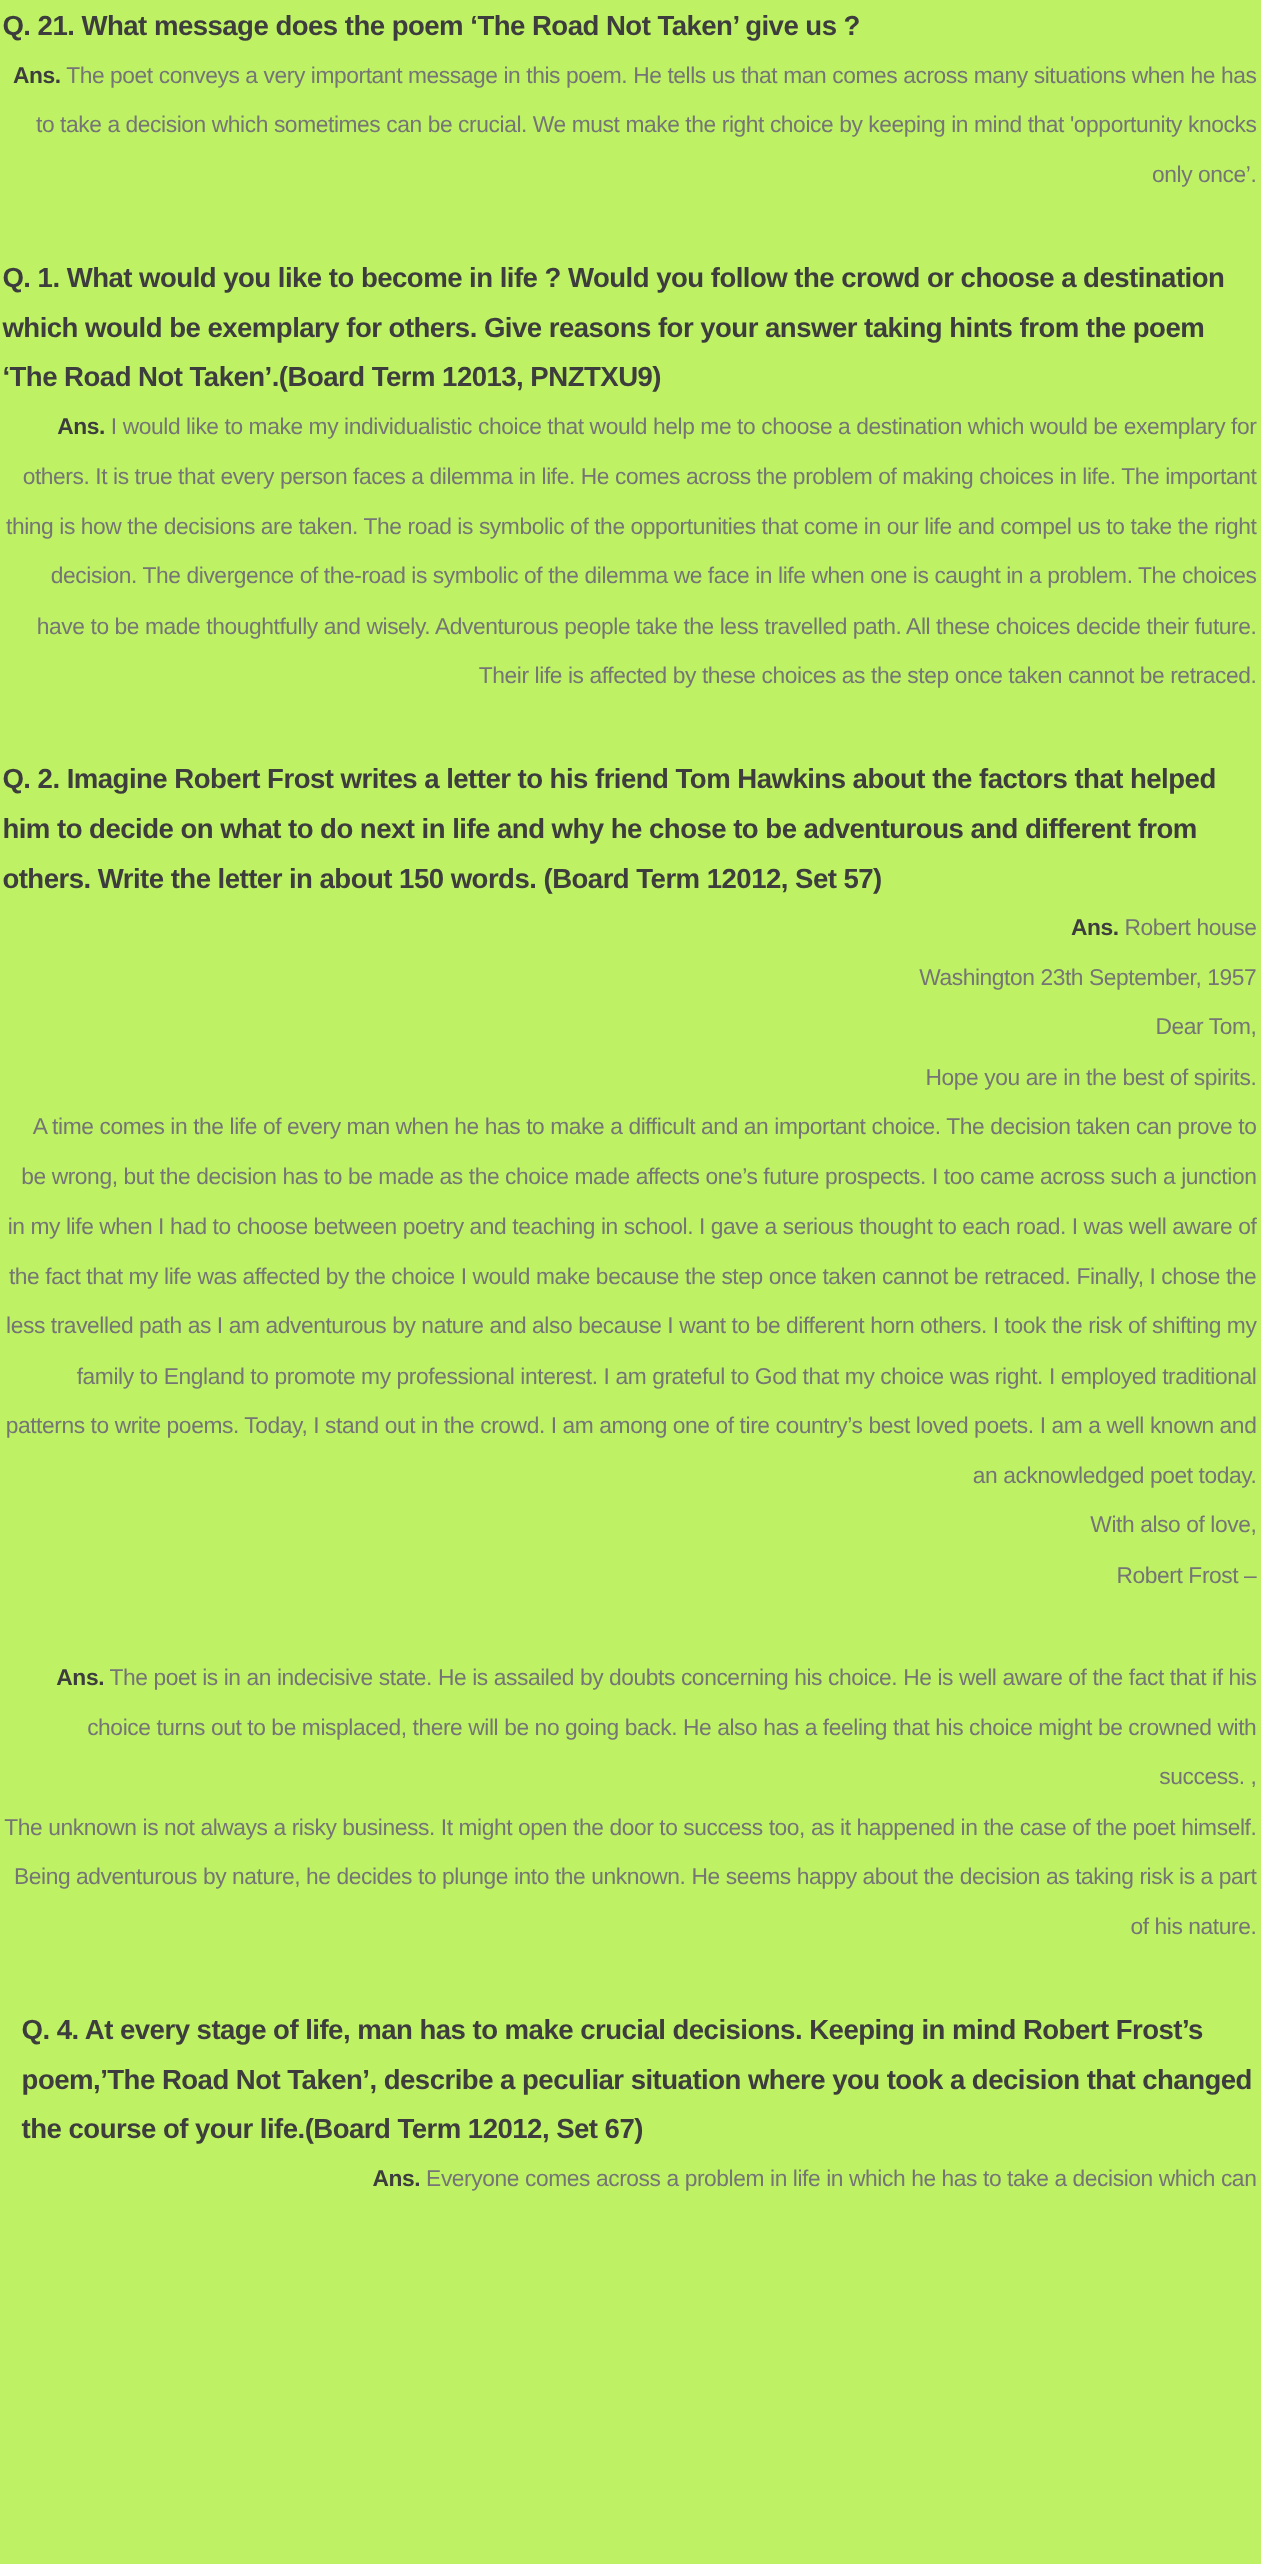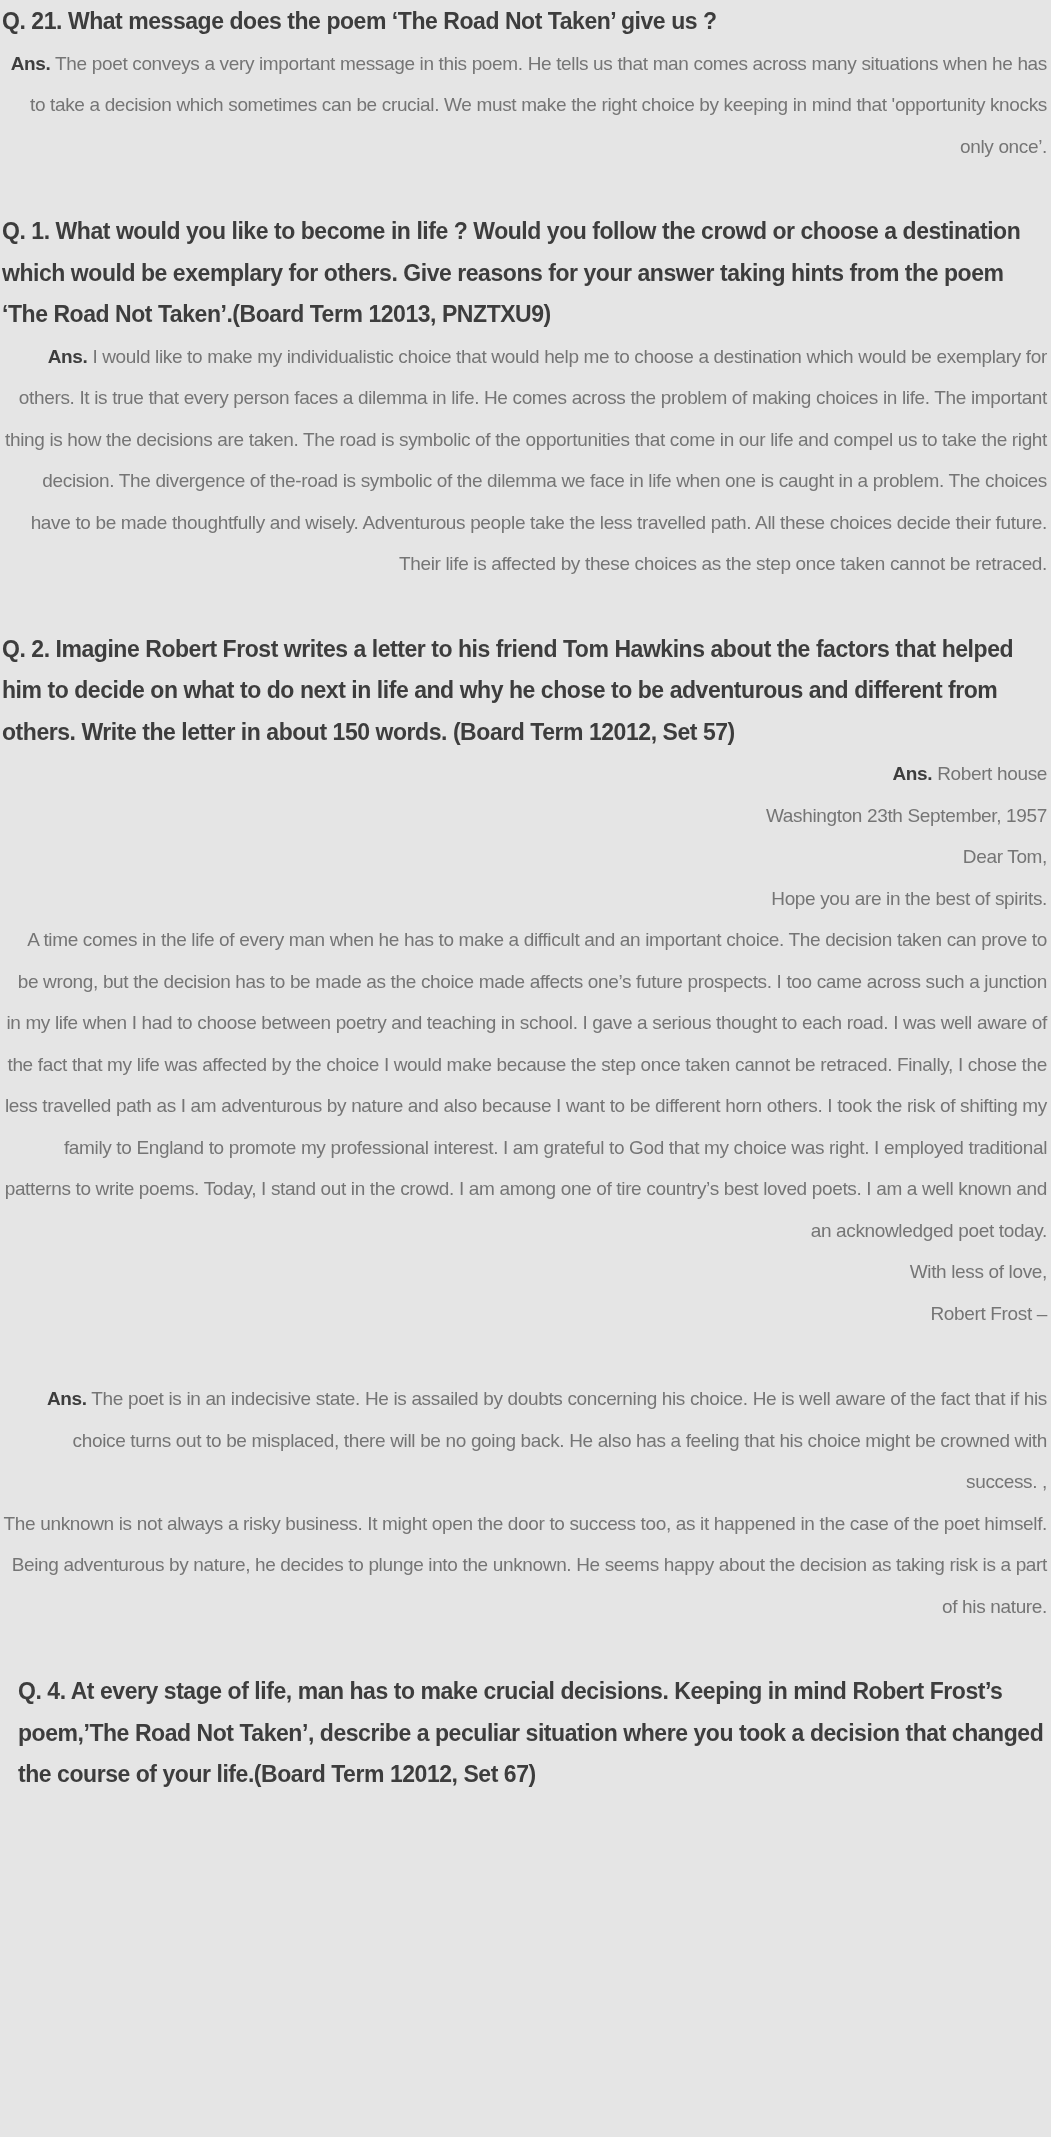--- a/index.html
+++ b/index.html
@@ -7,21 +7,21 @@
     padding: 0;
     background: #ffffff;
   }
   .page {
     position: relative;
     width: 1051px;
     height: 2137px;
     box-sizing: border-box;
     padding: 1px 4px 0 2px;
     overflow: hidden;
-    background: #e5e5e5;
+    background: #bef264;
     font-family: "Liberation Sans", "DejaVu Sans", sans-serif;
   }
   .page p, .page h2 {
     margin: 0;
   }
   .question {
     font-size: 23px;
     line-height: 41.5px;
     font-weight: 700;
     color: #3d3d3d;
@@ -73,26 +73,27 @@
     <p class="ans-line"><span class="ans-label">Ans.</span> <span>I would like to make my individualistic choice that would help me to choose a destination which would be exemplary for others. It is true that every person faces a dilemma in life. He comes across the problem of making choices in life. The important thing is how the decisions are taken. The road is symbolic of the opportunities that come in our life and compel us to take the right decision. The divergence of the-road is symbolic of the dilemma we face in life when one is caught in a problem. The choices have to be made thoughtfully and wisely. Adventurous people take the less travelled path. All these choices decide their future. Their life is affected by these choices as the step once taken cannot be retraced.</span></p>
   </section>
 
   <section class="qa-block">
     <p class="question">Q. 2. Imagine Robert Frost writes a letter to his friend Tom Hawkins about the factors that helped him to decide on what to do next in life and why he chose to be adventurous and different from others. Write the letter in about 150 words. (Board Term 12012, Set 57)</p>
     <p class="ans-line"><span class="ans-label">Ans.</span> <span>Robert house</span></p>
     <p class="ans-line">Washington 23th September, 1957</p>
     <p class="ans-line">Dear Tom,</p>
     <p class="ans-line">Hope you are in the best of spirits.</p>
     <p class="ans-line">A time comes in the life of every man when he has to make a difficult and an important choice. The decision taken can prove to be wrong, but the decision has to be made as the choice made affects one’s future prospects. I too came across such a junction in my life when I had to choose between poetry and teaching in school. I gave a serious thought to each road. I was well aware of the fact that my life was affected by the choice I would make because the step once taken cannot be retraced. Finally, I chose the less travelled path as I am adventurous by nature and also because I want to be different horn others. I took the risk of shifting my family to England to promote my professional interest. I am grateful to God that my choice was right. I employed traditional patterns to write poems. Today, I stand out in the crowd. I am among one of tire country’s best loved poets. I am a well known and an acknowledged poet today.</p>
-    <p class="ans-line">With less of love,</p>
+    <p class="ans-line">With also of love,</p>
     <p class="ans-line">Robert Frost –</p>
   </section>
 
   <section class="qa-block">
     <p class="ans-line"><span class="ans-label">Ans.</span> <span>The poet is in an indecisive state. He is assailed by doubts concerning his choice. He is well aware of the fact that if his choice turns out to be misplaced, there will be no going back. He also has a feeling that his choice might be crowned with success. ,</span></p>
     <p class="ans-line">The unknown is not always a risky business. It might open the door to success too, as it happened in the case of the poet himself. Being adventurous by nature, he decides to plunge into the unknown. He seems happy about the decision as taking risk is a part of his nature.</p>
   </section>
 
   <section class="qa-block">
     <p class="question">Q. 4. At every stage of life, man has to make crucial decisions. Keeping in mind Robert Frost’s poem,’The Road Not Taken’, describe a peculiar situation where you took a decision that changed the course of your life.(Board Term 12012, Set 67)</p>
+    <p class="ans-line"><span class="ans-label">Ans.</span> <span>Everyone comes across a problem in life in which he has to take a decision which can</span></p>
   </section>
 
 </div>
 
 </body></html>

